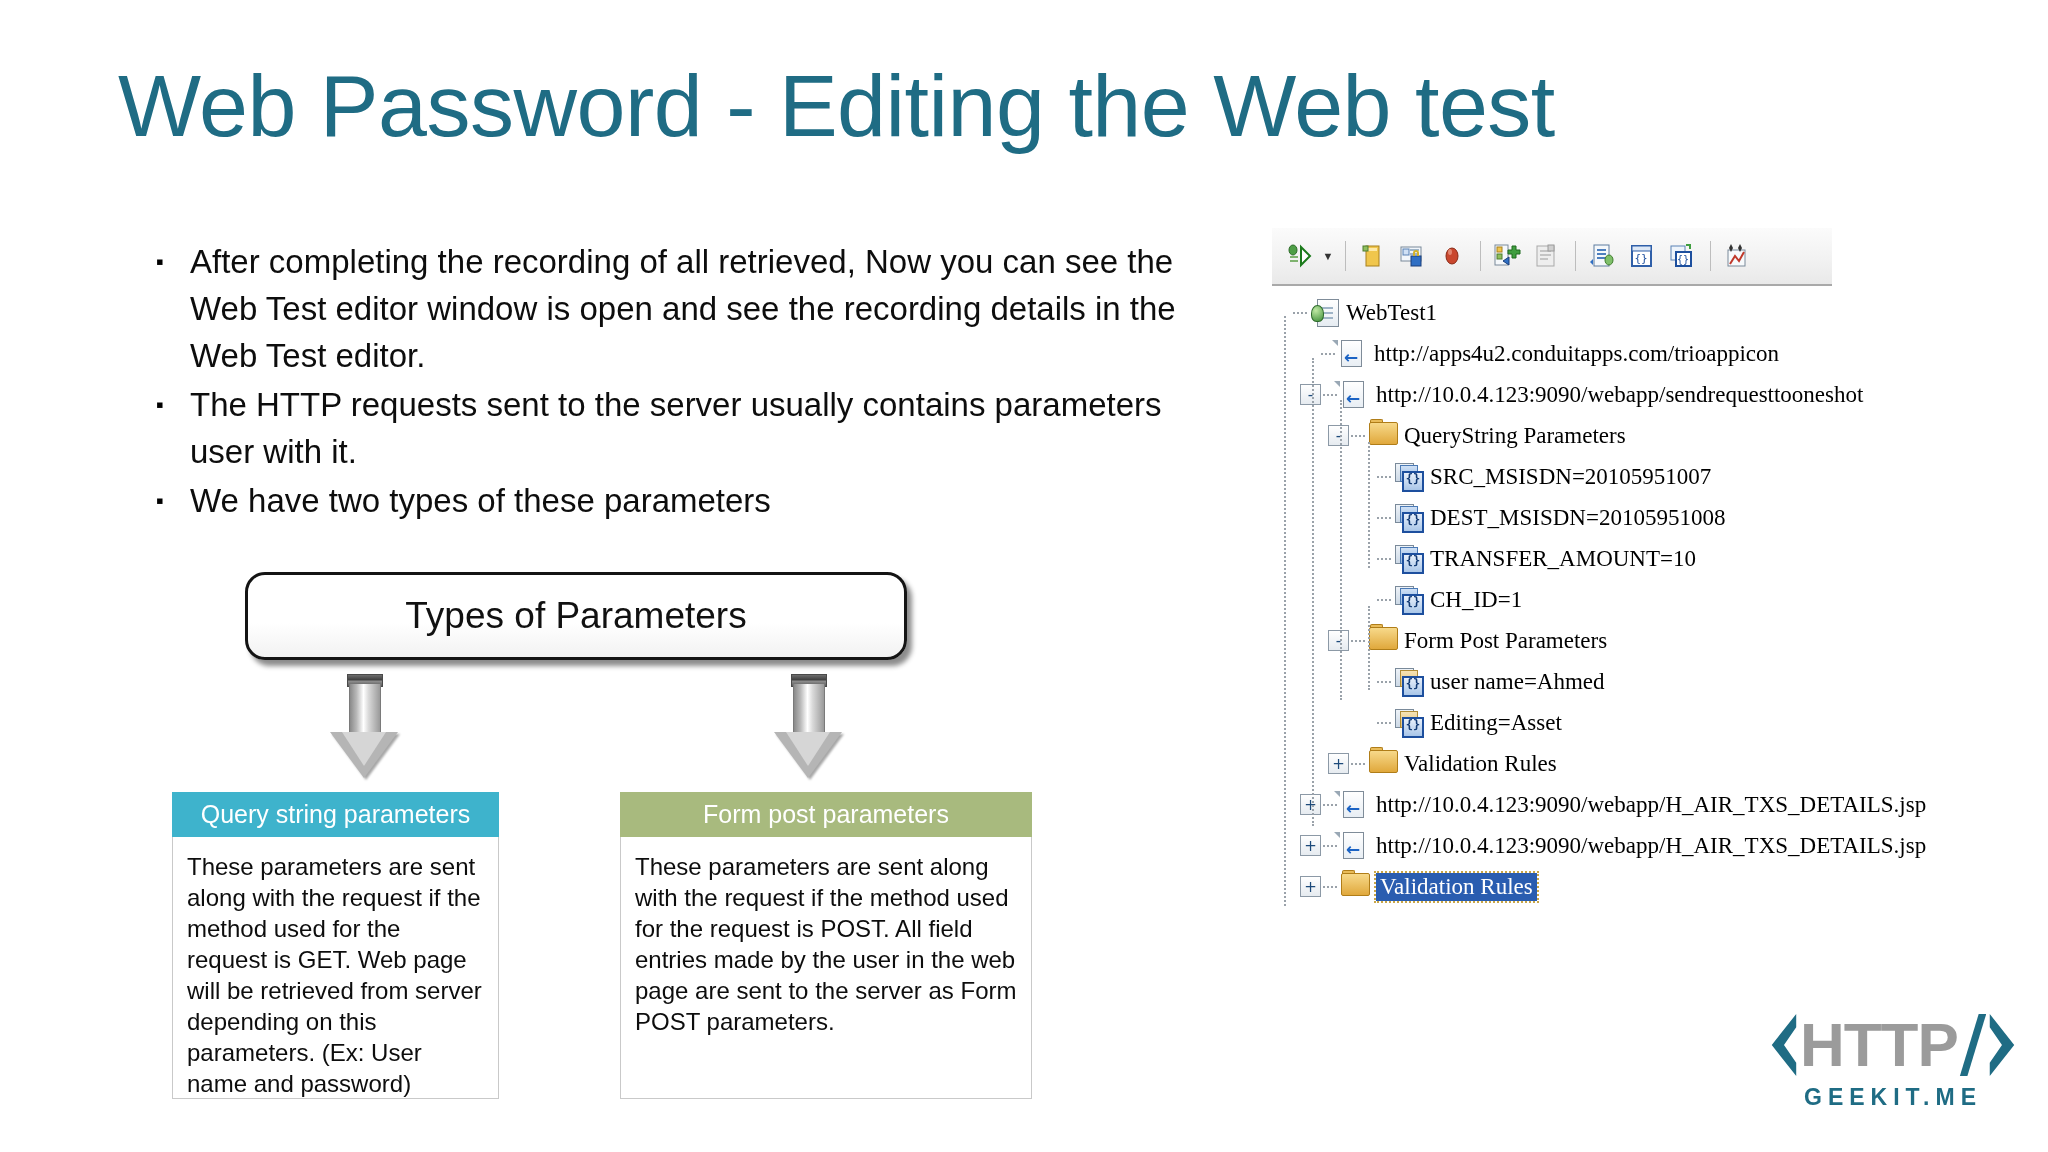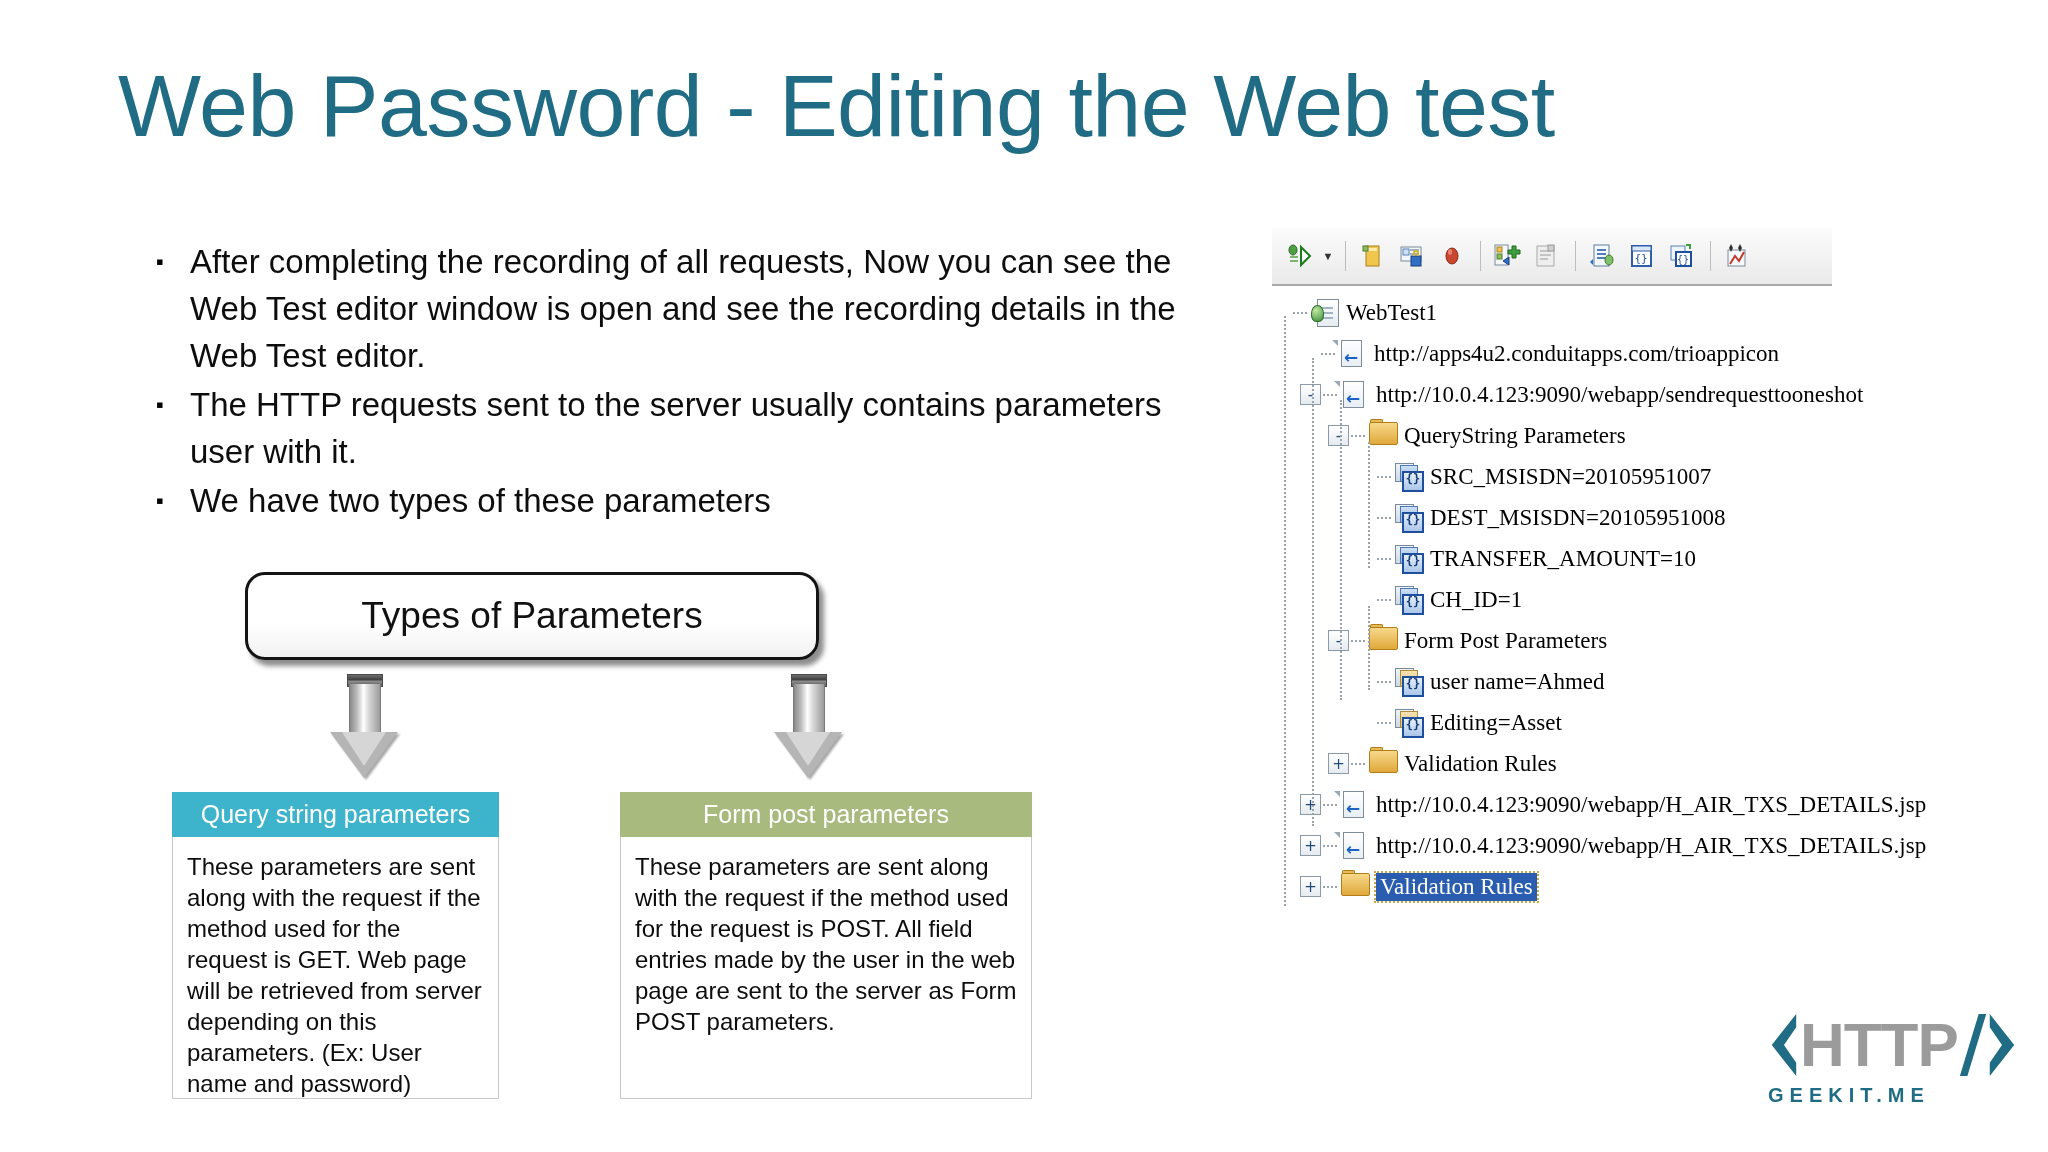--- a/index.html
+++ b/index.html
@@ -47,21 +47,21 @@
     flex:1 1 auto;
     font-size:33px;
     line-height:47px;
     color:#0d0d0d;
     font-weight:400;
   }
   
   .types-box{
     position:absolute;
     left:245px; top:572px;
-    width:574px; height:88px;
+    width:662px; height:88px;
     border:3px solid #141414;
     border-radius:20px;
     background:linear-gradient(180deg,#ffffff 0%,#ffffff 58%,#f2f2f2 100%);
     box-shadow:5px 6px 5px rgba(0,0,0,0.45);
     display:flex;align-items:center;justify-content:center;
     box-sizing:border-box;
   }
   .types-box span{
     font-size:37px;
     color:#111;
@@ -264,35 +264,36 @@
     font-family:"Liberation Sans", sans-serif;
     font-weight:bold;
     font-size:62px;
     color:#9b9b9b;
     letter-spacing:-1px;
     line-height:62px;
   }
   .logo-sub{
     font-family:"Liberation Sans", sans-serif;
     font-weight:bold;
-    font-size:20px;
+    font-size:23px;
     letter-spacing:6px;
     color:#1F6C84;
+    text-align:center;
     margin-top:2px;
   }
 </style>
 </head>
 <body>
 
 <div class="slide-title" style="color: rgb(31, 108, 132);">Web Password - Editing the Web test</div>
 
 <div class="bullets">
   <div class="bullet-row">
     <div class="bullet-mark">▪</div>
-    <div class="bullet-text">After completing the recording of all requests, Now you can see the Web Test editor window is open and see the recording details in the Web Test editor.</div>
+    <div class="bullet-text">After completing the recording of all retrieved, Now you can see the Web Test editor window is open and see the recording details in the Web Test editor.</div>
   </div>
   <div class="bullet-row">
     <div class="bullet-mark">▪</div>
     <div class="bullet-text"> The HTTP requests sent to the server usually contains parameters user with it.</div>
   </div>
   <div class="bullet-row">
     <div class="bullet-mark">▪</div>
     <div class="bullet-text">We have two types of these parameters</div>
   </div>
 </div>

